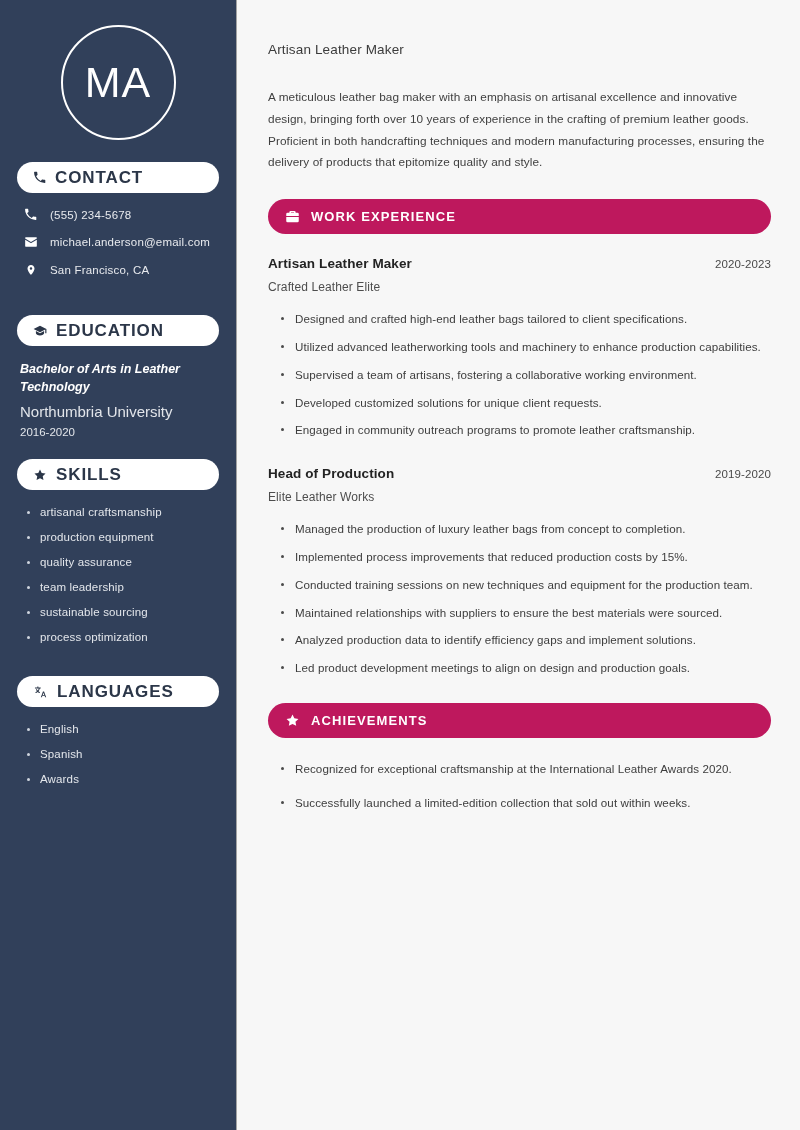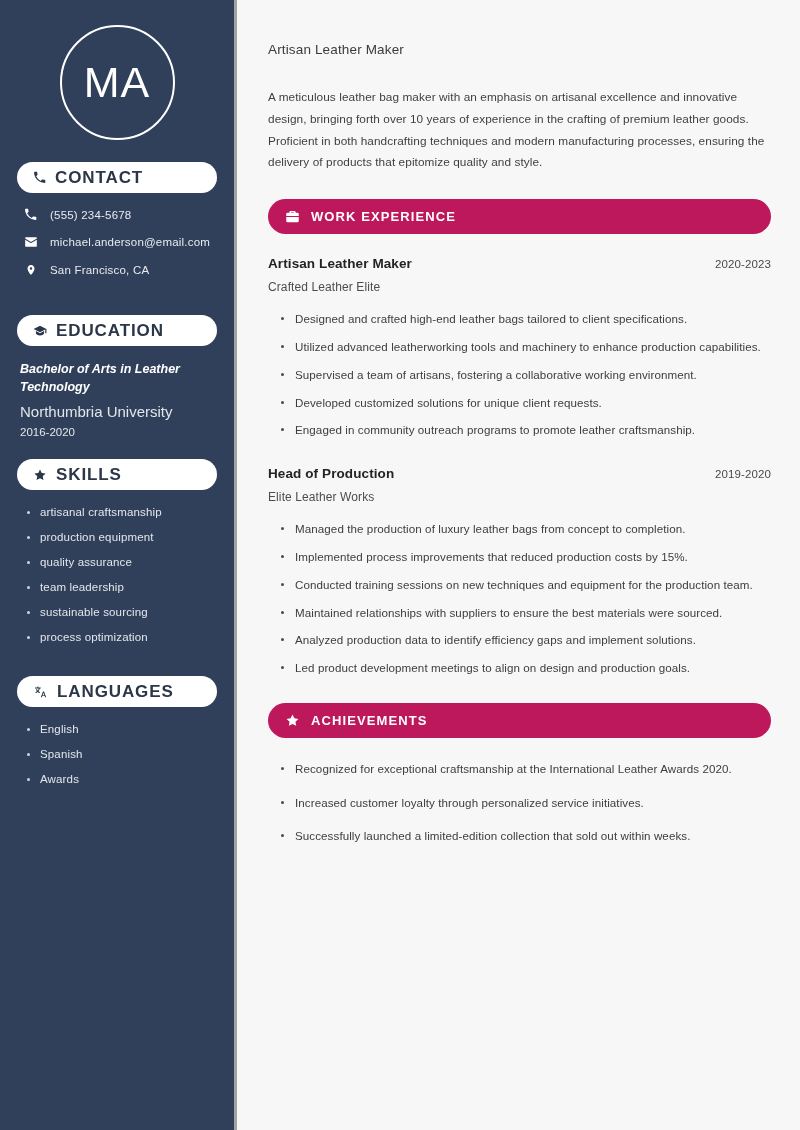--- a/index.html
+++ b/index.html
@@ -19,21 +19,21 @@
   }
 
   
   .sidebar {
     width: 237px;
     flex: 0 0 237px;
     background: #31405a;
     padding: 0 17px;
     color: #ffffff;
     position: relative;
-    border-right: 3px solid #a3a3a3;
+    border-right: 1px solid #a3a3a3;
   }
 
   .avatar-wrap {
     display: flex;
     justify-content: center;
     padding-top: 25px;
     padding-bottom: 22px;
   }
   .avatar {
     width: 115px;
@@ -391,18 +391,17 @@
       <span class="bar-icon">
         <svg width="15" height="15" viewBox="0 0 24 24" fill="#ffffff">
           <path d="M12 2.5l2.9 6 6.6.9-4.8 4.6 1.2 6.5-5.9-3.1-5.9 3.1 1.2-6.5L2.5 9.4l6.6-.9z"></path>
         </svg>
       </span>
       <span class="bar-label">ACHIEVEMENTS</span>
     </div>
 
     <ul class="bullets ach-list">
       <li>Recognized for exceptional craftsmanship at the International Leather Awards 2020.</li>
-      <li>Increased customer loyalty through personalized service initiatives.</li>
       <li>Successfully launched a limited-edition collection that sold out within weeks.</li>
     </ul>
 
   </main>
 </div>
 
 </body></html>

